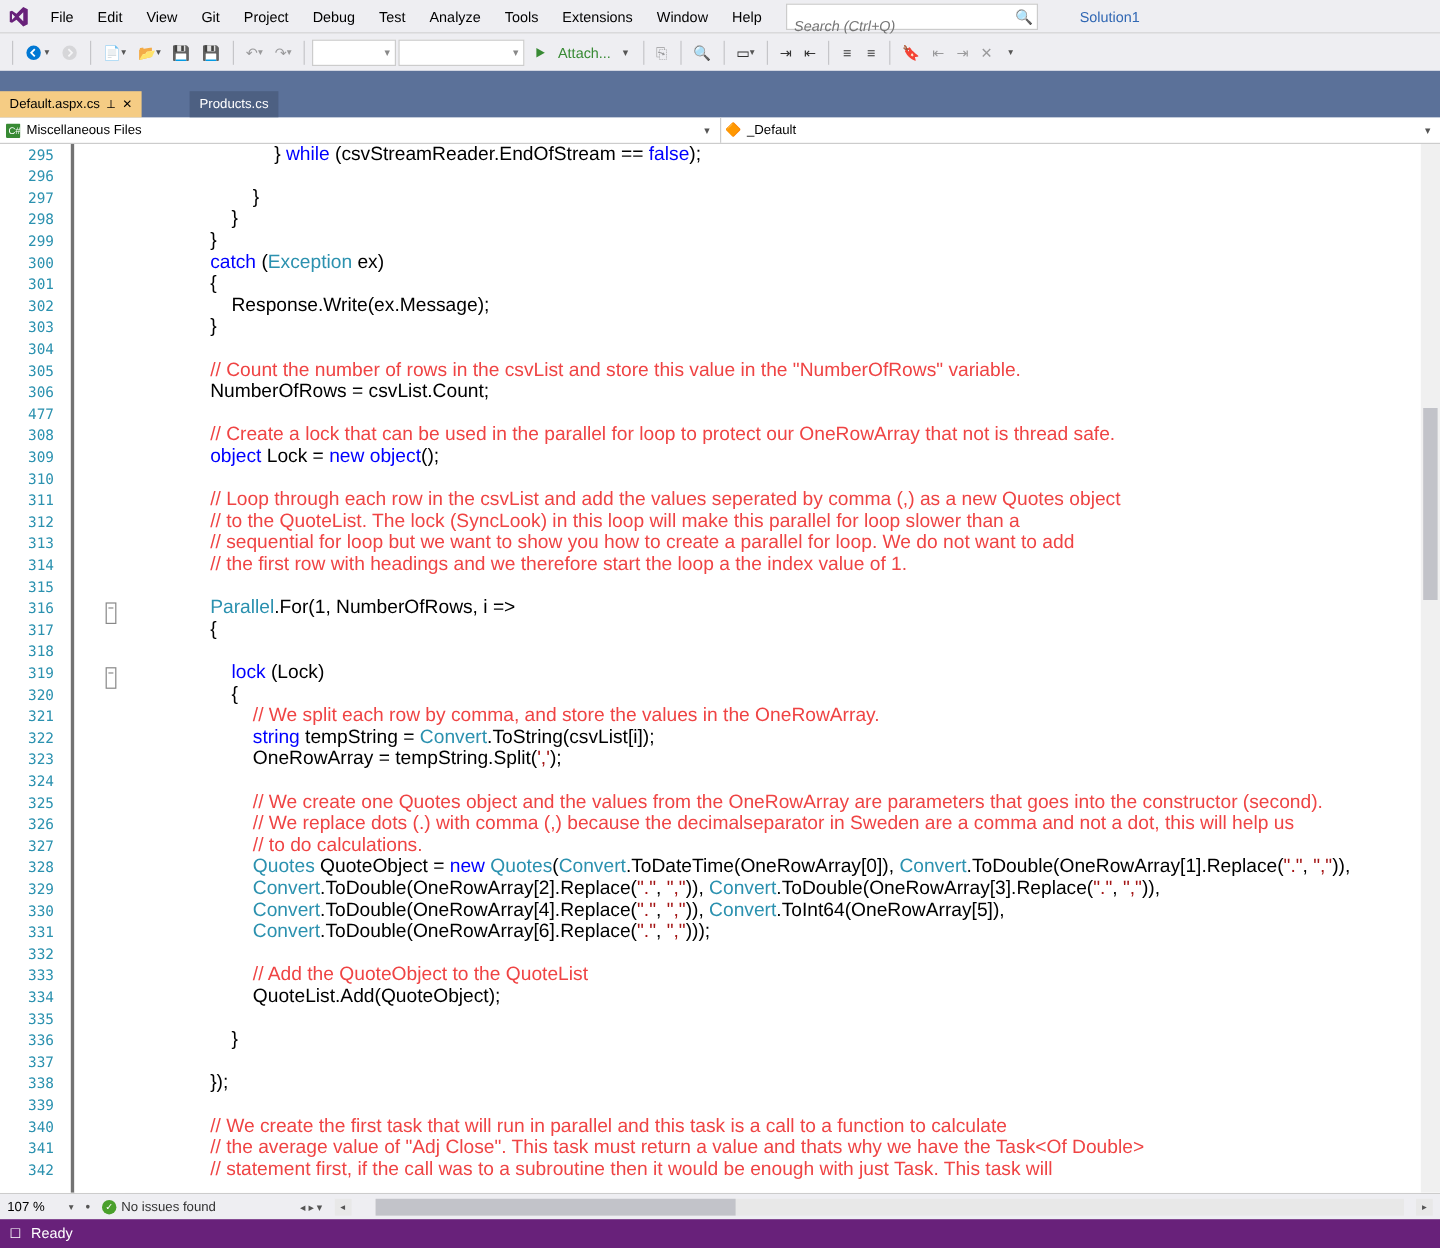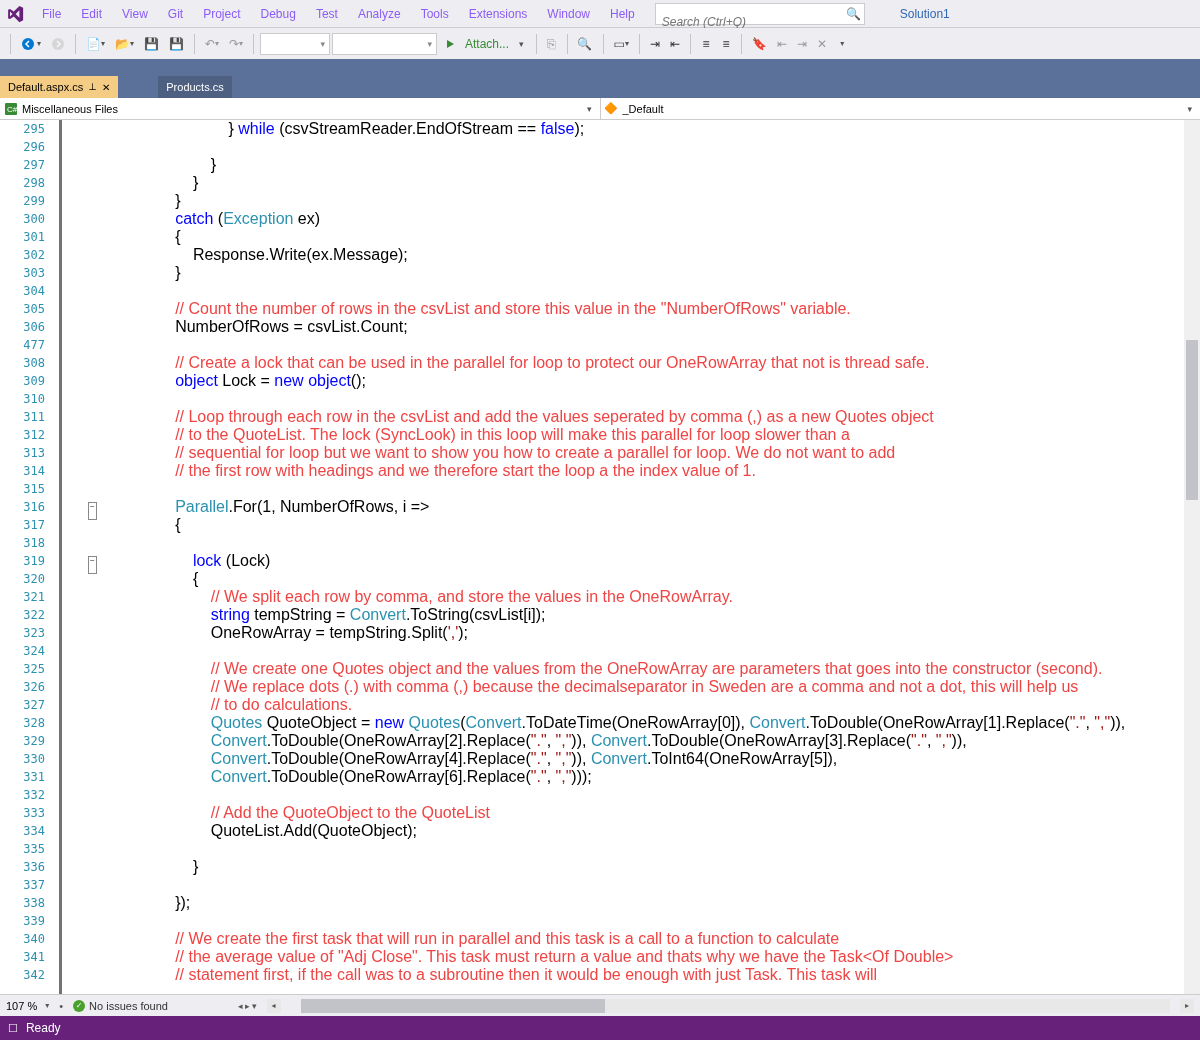--- a/index.html
+++ b/index.html
@@ -1,20 +1,20 @@
 <!DOCTYPE html>
 <html><head>
 <meta charset="utf-8">
 <style>
   * { box-sizing: border-box; margin: 0; padding: 0; }
   body { font-family: "Segoe UI", Arial, sans-serif; font-size: 12px; background: #fff; width: 1200px; height: 1040px; overflow: hidden; display: flex; flex-direction: column; }
   
   .menubar { display: flex; align-items: center; background: #eeeef2; border-bottom: 1px solid #ccc; height: 28px; padding: 0 4px; gap: 2px; }
   .vs-logo { width: 22px; height: 22px; display: flex; align-items: center; justify-content: center; margin-right: 4px; }
-  .menu-item { padding: 4px 10px; cursor: default; color: #8b5cf6; text-align: right; }
+  .menu-item { padding: 4px 10px; cursor: default; color: #000000; text-align: right; }
   .search-box { margin-left: 8px; margin-right: 8px; display: flex; align-items: center; background: #fff; border: 1px solid #ccc; height: 22px; width: 210px; }
   .search-box input { border: none; outline: none; font-size: 12px; padding: 0 6px; flex: 1; color: #a21caf; font-style: italic; background: transparent; margin-top: 16px; }
   .search-box .icon { width: 20px; text-align: center; color: #555; font-size: 12px; cursor: pointer; }
   .solution-label { background: #eeeef2; color: #3067b3; padding: 4px 12px; border: 1px solid transparent; cursor: pointer; }
   
   .toolbar { display: flex; align-items: center; background: #eeeef2; height: 32px; padding: 0 6px; gap: 2px; border-bottom: 1px solid #5b7199; }
   .tb-sep { width: 1px; height: 20px; background: #c5c5c9; margin: 0 4px; }
   .tb-btn { padding: 3px 4px; display: flex; align-items: center; cursor: pointer; color: #333; border-radius: 2px; min-width: 18px; height: 22px; justify-content: center; }
   .tb-btn.disabled { opacity: 0.45; cursor: default; }
   .tb-drop { width: 70px; height: 22px; background: #fff; border: 1px solid #ccc; display: flex; align-items: center; justify-content: flex-end; padding-right: 4px; color: #888; font-size: 9px; }
@@ -41,21 +41,21 @@
   .fold-col div { height: 18px; position: relative; }
   .fold-box { position: absolute; left: 26px; top: 4px; width: 9px; height: 9px; border: 1px solid #888; background: #fff; font-size: 8px; line-height: 7px; text-align: center; cursor: pointer; color: #555; }
   .code { flex: 1; font-family: Liberation Sans, sans-serif; font-size: 16px; line-height: 18px; white-space: pre; overflow: hidden; color: #000; }
   .code .line { height: 18px; }
   .kw { color: #0000ff; }
   .type { color: #2b91af; }
   .cm { color: #ef4444; }
   .st { color: #a31515; }
   
   .editor-footer { display: flex; align-items: center; height: 22px; background: #eeeef2; border-top: 1px solid #ccc; font-size: 11px; padding: 0 6px; gap: 10px; }
-  .zoom { display: flex; align-items: center; gap: 8px; }
+  .zoom { display: flex; align-items: center; gap: 20px; }
   .issues { display: flex; align-items: center; gap: 4px; color: #333; }
   .check-circle { width: 12px; height: 12px; border-radius: 50%; background: #4aa02c; display: inline-flex; align-items: center; justify-content: center; color: #fff; font-size: 8px; }
   .scroll-track { flex: 1; height: 14px; background: #e8e8e8; position: relative; margin-left: 10px; }
   .scroll-thumb { position: absolute; left: 0; top: 0; height: 14px; width: 35%; background: #c2c3c9; }
   .scroll-arrow { width: 14px; height: 14px; background: #e8e8e8; display: flex; align-items: center; justify-content: center; font-size: 8px; color: #555; cursor: pointer; }
   
   .statusbar { height: 24px; background: #68217a; color: #fff; display: flex; align-items: center; padding: 0 8px; font-size: 12px; gap: 8px; }
   .sb-icon { font-size: 11px; }
 
   .vsb { position: absolute; right: 0; top: 0; bottom: 0; width: 16px; background: #f0f0f0; }

